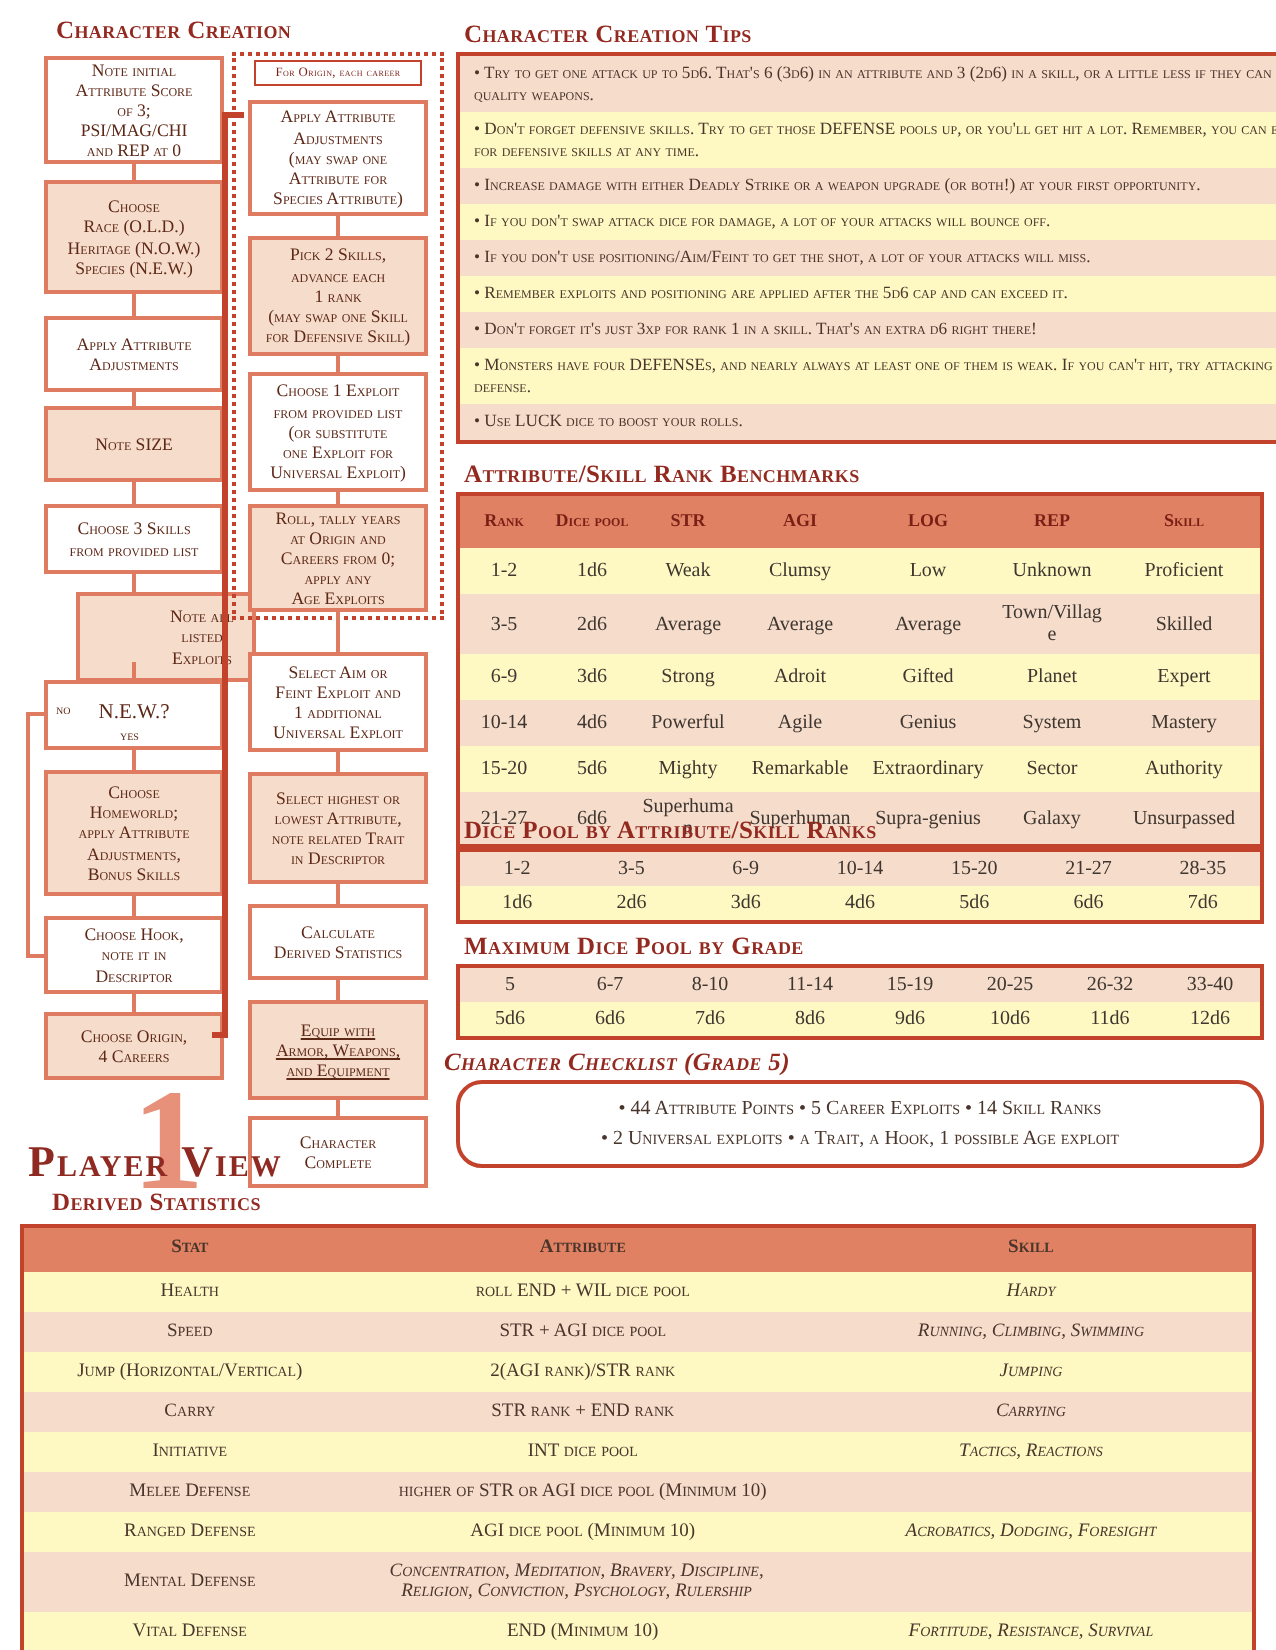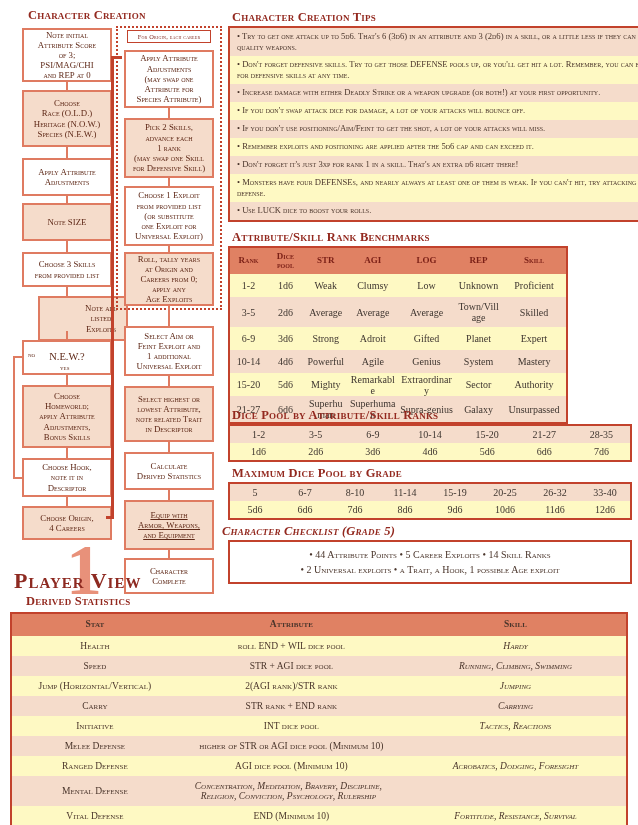--- a/index.html
+++ b/index.html
@@ -193,21 +193,21 @@
   <div class="tip h1 peachbg">• Increase damage with either Deadly Strike or a weapon upgrade (or both!) at your first opportunity.</div>
   <div class="tip h1 whitebg">• If you don't swap attack dice for damage, a lot of your attacks will bounce off.</div>
   <div class="tip h1 peachbg">• If you don't use positioning/Aim/Feint to get the shot, a lot of your attacks will miss.</div>
   <div class="tip h1 whitebg">• Remember exploits and positioning are applied after the 5d6 cap and can exceed it.</div>
   <div class="tip h1 peachbg">• Don't forget it's just 3xp for rank 1 in a skill. That's an extra d6 right there!</div>
   <div class="tip h2 whitebg">• Monsters have four DEFENSEs, and nearly always at least one of them is weak. If you can't hit, try attacking a different defense.</div>
   <div class="tip h1 peachbg">• Use LUCK dice to boost your rolls.</div>
 </div>
 
 <div class="heading" style="left:232px;top:230px;">Attribute/Skill Rank Benchmarks</div>
-<div class="rtable" style="left:228px;top:246px;width:340px;">
+<div class="rtable" style="left:228px;top:246px;width:404px;">
   <div class="trow thead bh">
     <div class="tcell c0">Rank</div>
     <div class="tcell c1">Dice pool</div>
     <div class="tcell c2">STR</div>
     <div class="tcell c3">AGI</div>
     <div class="tcell c4">LOG</div>
     <div class="tcell c5">REP</div>
     <div class="tcell c6">Skill</div>
   </div>
   <div class="trow br whitebg">
@@ -306,21 +306,21 @@
     <div class="tcell eq">7d6</div>
     <div class="tcell eq">8d6</div>
     <div class="tcell eq">9d6</div>
     <div class="tcell eq">10d6</div>
     <div class="tcell eq">11d6</div>
     <div class="tcell eq">12d6</div>
   </div>
 </div>
 
 <div class="heading" style="left:222px;top:524px;font-style:italic;">Character Checklist (Grade 5)</div>
-<div class="checkbox" style="left:228px;top:540px;width:404px;height:44px;">
+<div class="checkbox" style="left:228px;top:540px;width:404px;height:44px;border-radius:13px;">
   <div>• 44 Attribute Points • 5 Career Exploits • 14 Skill Ranks</div>
   <div>• 2 Universal exploits • a Trait, a Hook, 1 possible Age exploit</div>
 </div>
 
 <div class="heading" style="left:26px;top:594px;">Derived Statistics</div>
 <div class="rtable derived" style="left:10px;top:612px;width:618px;">
   <div class="trow thead dhead">
     <div class="tcell d0">Stat</div>
     <div class="tcell d1">Attribute</div>
     <div class="tcell d2">Skill</div>

